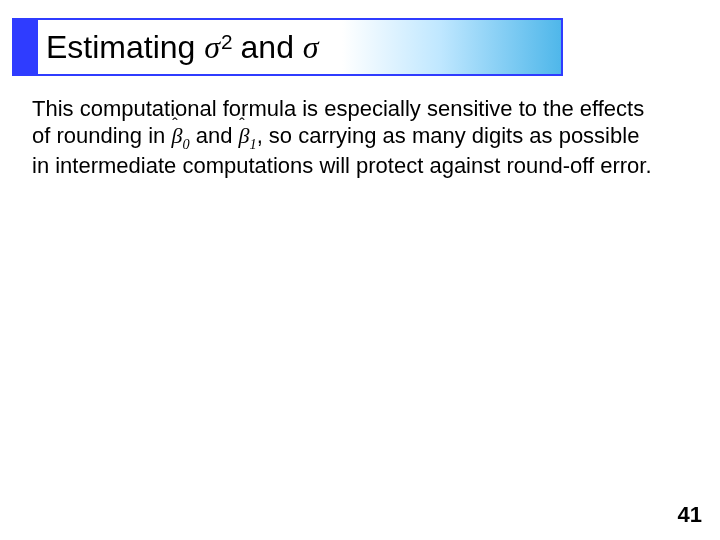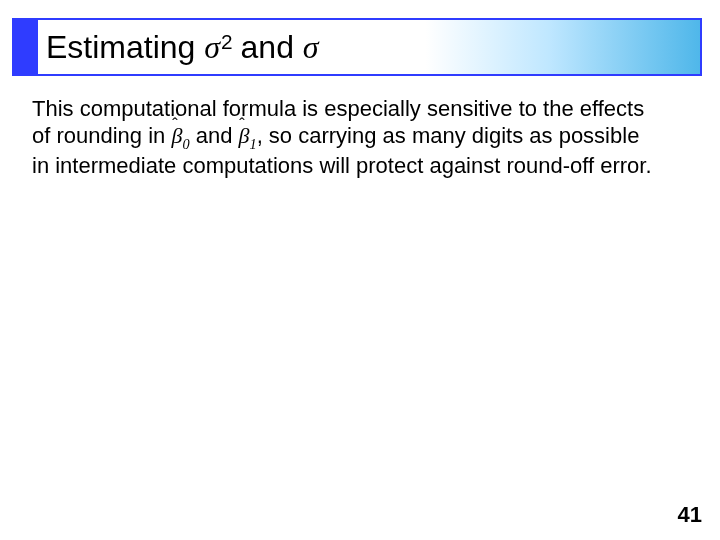--- a/index.html
+++ b/index.html
@@ -9,21 +9,21 @@
     height: 540px;
     background: #ffffff;
     font-family: Arial, Helvetica, sans-serif;
     position: relative;
     overflow: hidden;
   }
   .title-bar {
     position: absolute;
     left: 12px;
     top: 18px;
-    width: 690px;
+    width: 551px;
     height: 58px;
     border: 2px solid #2f3cff;
     box-sizing: border-box;
     background: linear-gradient(to right, #ffffff 0%, #ffffff 60%, #bfe7ff 78%, #4fb7ea 100%);
   }
   .title-accent {
     position: absolute;
     left: 0;
     top: 0;
     width: 24px;

